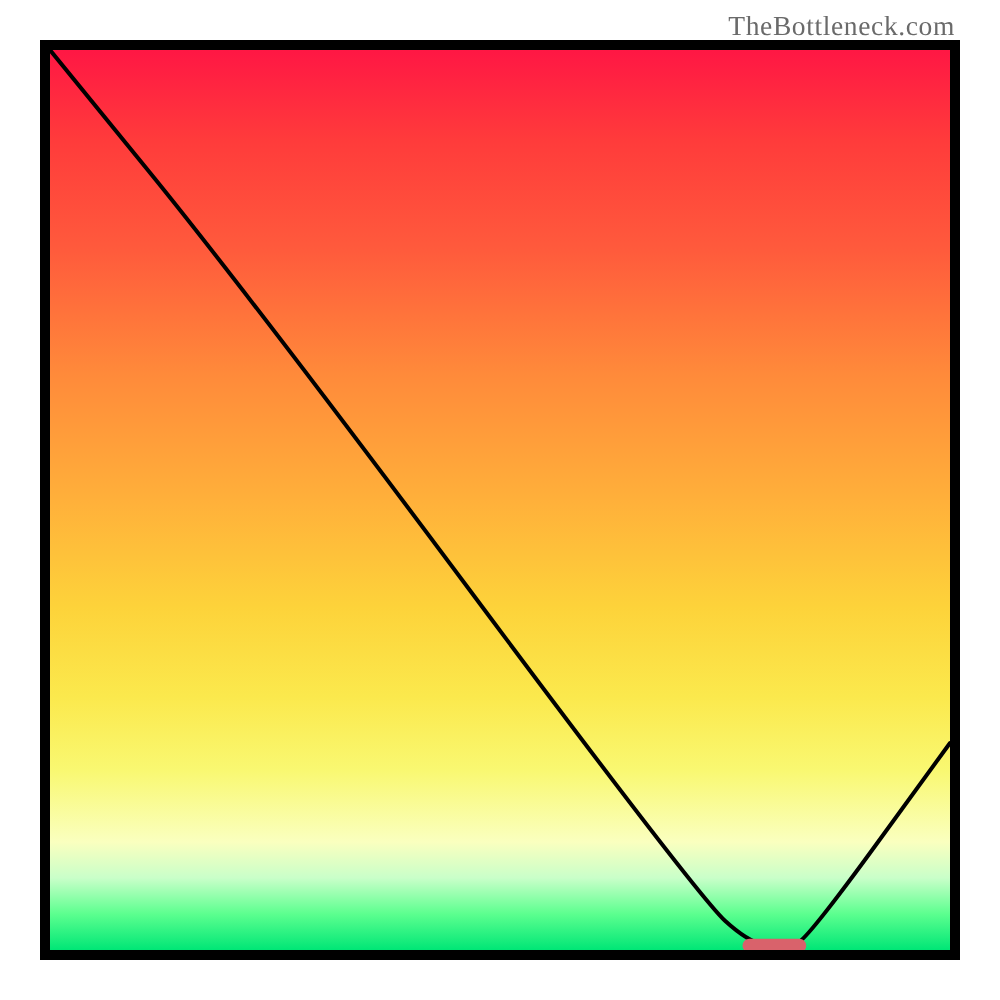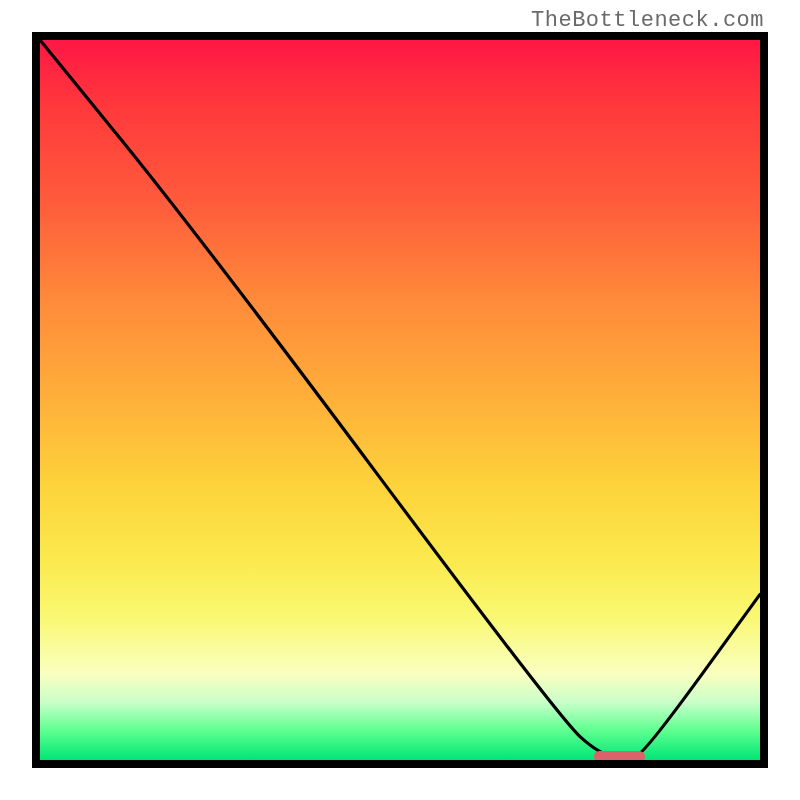--- a/index.html
+++ b/index.html
@@ -33,21 +33,21 @@
       #c9ffc9 92%,
       #5cff8f 96%,
       #00e676 100%
     );
     overflow: hidden;
   }
   .watermark {
     position: absolute;
     right: 36px;
     top: 8px;
-    font-family: Liberation Mono, monospace;
+    font-family: Liberation Serif, serif;
     font-size: 22px;
     letter-spacing: 0.5px;
     color: #6a6a6a;
     font-weight: 400;
     -webkit-font-smoothing: antialiased;
   }
   svg.curve { position: absolute; left: 0; top: 0; width: 100%; height: 100%; }
   .marker {
     position: absolute;
     height: 11px;

